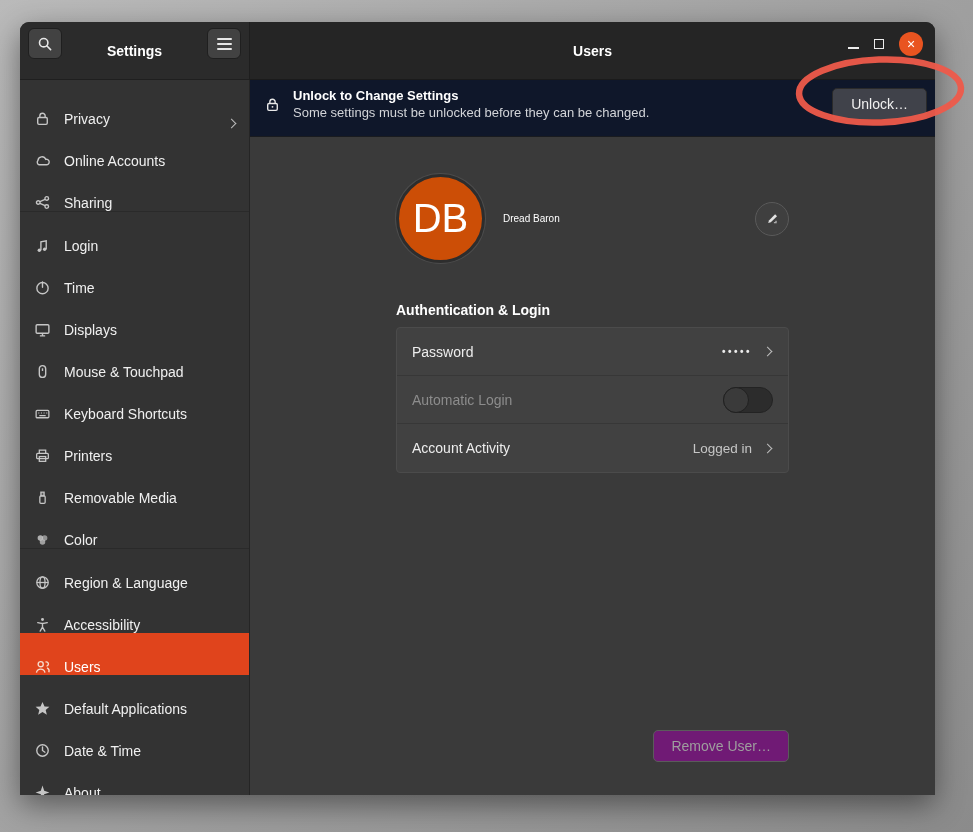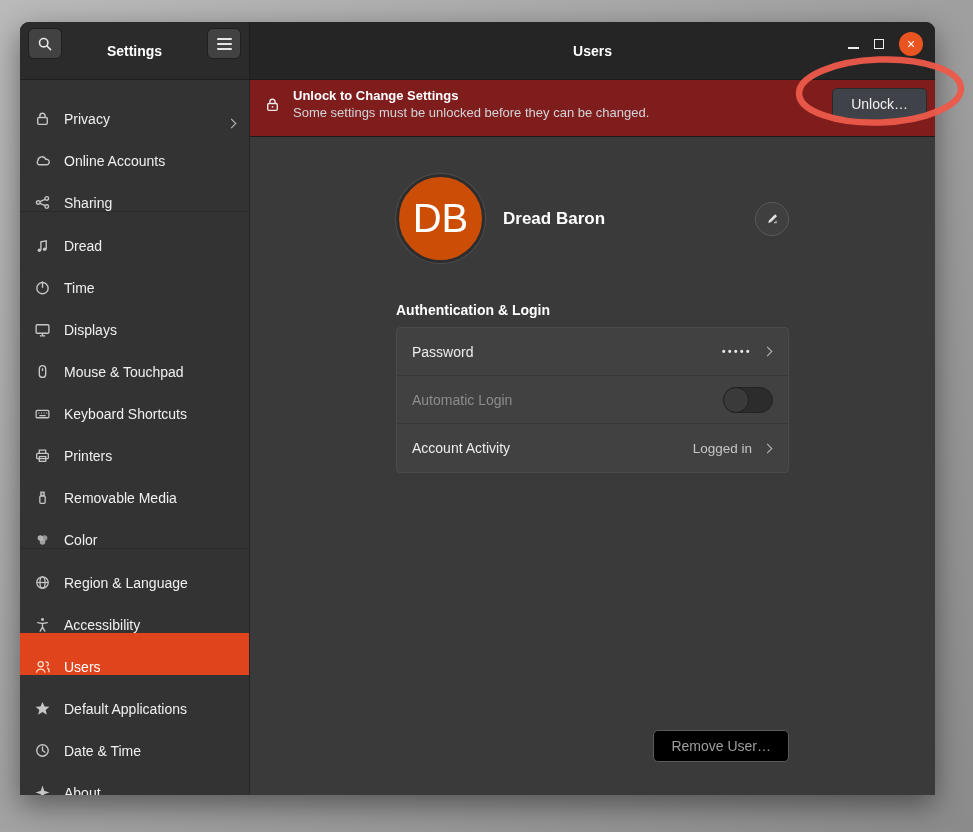--- a/index.html
+++ b/index.html
@@ -58,41 +58,41 @@
   .sb-item.selected .icn { color:#f6d9cb; }
   .sb-divider { height:1px; background:#2a2a2a; }
   .chev-sm {
     margin-left:auto; width:7px; height:7px;
     border-top:1.5px solid #bdbdbd; border-right:1.5px solid #bdbdbd;
     transform:rotate(45deg);
   }
   
   .main { flex:1; display:flex; flex-direction:column; background:#3a3a3a; min-width:0; }
   .banner {
-    height:57px; flex-shrink:0; background:#7f1d1d; border-bottom:1px solid #191b1f;
+    height:57px; flex-shrink:0; background:#0f172a; border-bottom:1px solid #191b1f;
     display:flex; align-items:center; padding:0 8px 8px 14px; gap:12px;
   }
   .banner .icn-lock { width:17px; height:17px; color:#e8e8e8; flex-shrink:0; }
   .banner-text { display:flex; flex-direction:column; gap:2px; }
   .banner-title { color:#fff; font-size:13px; font-weight:bold; }
   .banner-sub { color:#d2d4d8; font-size:13px; }
   .unlock-btn {
     margin-left:auto; background:#40424a; border:1px solid #2a2a2a; border-radius:5px;
     color:#f0f0f0; font-size:14px; padding:7px 18px; cursor:pointer;
   }
   .scroll { flex:1; display:flex; justify-content:center; padding-top:37px; }
   .column { width:393px; display:flex; flex-direction:column; }
   .user-row { display:flex; align-items:center; }
   .avatar {
     width:89px; height:89px; border-radius:50%; background:#cc4e06;
     border:3px solid #2d2d2d; box-shadow:0 0 0 1px #4c4c4c;
     color:#fff; display:flex; align-items:center; justify-content:center;
     font-size:40px; cursor:pointer;
   }
-  .user-name { margin-left:18px; color:#fff; font-size:17px; font-weight:bold; }
+  .user-name { margin-left:18px; color:#fff; font-size:10px; font-weight:normal; }
   .edit-btn {
     margin-left:auto; width:34px; height:34px; border-radius:50%;
     background:#3f3f3f; border:1px solid #5a5a5a; cursor:pointer;
     display:flex; align-items:center; justify-content:center; color:#e3e3e3;
   }
   .edit-btn svg { width:15px; height:15px; }
   .section-title { margin-top:39px; margin-bottom:9px; color:#fff; font-size:14px; font-weight:bold; }
   .card { background:#414141; border:1px solid #4b4b4b; border-radius:4px; }
   .row {
     height:48px; display:flex; align-items:center; padding:0 15px;
@@ -112,21 +112,21 @@
   .toggle {
     margin-left:auto; width:50px; height:26px; border-radius:13px;
     background:#2c2c2c; border:1px solid #232323; position:relative; cursor:pointer;
   }
   .knob {
     position:absolute; left:-1px; top:-1px; width:26px; height:26px; border-radius:50%;
     background:#3a3a3a; border:1px solid #212121;
   }
   .remove-row { margin-top:257px; display:flex; justify-content:flex-end; }
   .remove-btn {
-    background:#000000; border:1px solid #5b5b5b; border-radius:5px;
+    background:#701a75; border:1px solid #5b5b5b; border-radius:5px;
     color:#9e9e9e; font-size:14px; padding:7px 17px; cursor:pointer;
   }
   
   .annotation { position:absolute; left:793px; top:53px; width:176px; height:78px; overflow:visible; pointer-events:none; z-index:50; }
 </style>
 </head>
 <body>
 
 <div class="window">
 
@@ -193,21 +193,21 @@
       </div>
       <div class="sb-divider"></div>
       <div class="sb-item">
         <span class="icn">
             <svg viewBox="0 0 16 16" fill="none" stroke="currentColor" stroke-width="1.3">
               <path d="M6.5 12.5V4.5l5-1v8"></path>
               <circle cx="5" cy="12.5" r="1.6" fill="currentColor" stroke="none"></circle>
               <circle cx="10" cy="11.5" r="1.6" fill="currentColor" stroke="none"></circle>
             </svg>
           </span>
-        <span>Dread</span>
+        <span>Login</span>
       </div>
       <div class="sb-item">
         <span class="icn">
             <svg viewBox="0 0 16 16" fill="none" stroke="currentColor" stroke-width="1.3">
               <circle cx="8" cy="8.6" r="5.3"></circle>
               <path d="M8 2.8v5" stroke-linecap="round"></path>
             </svg>
           </span>
         <span>Time</span>
       </div>

